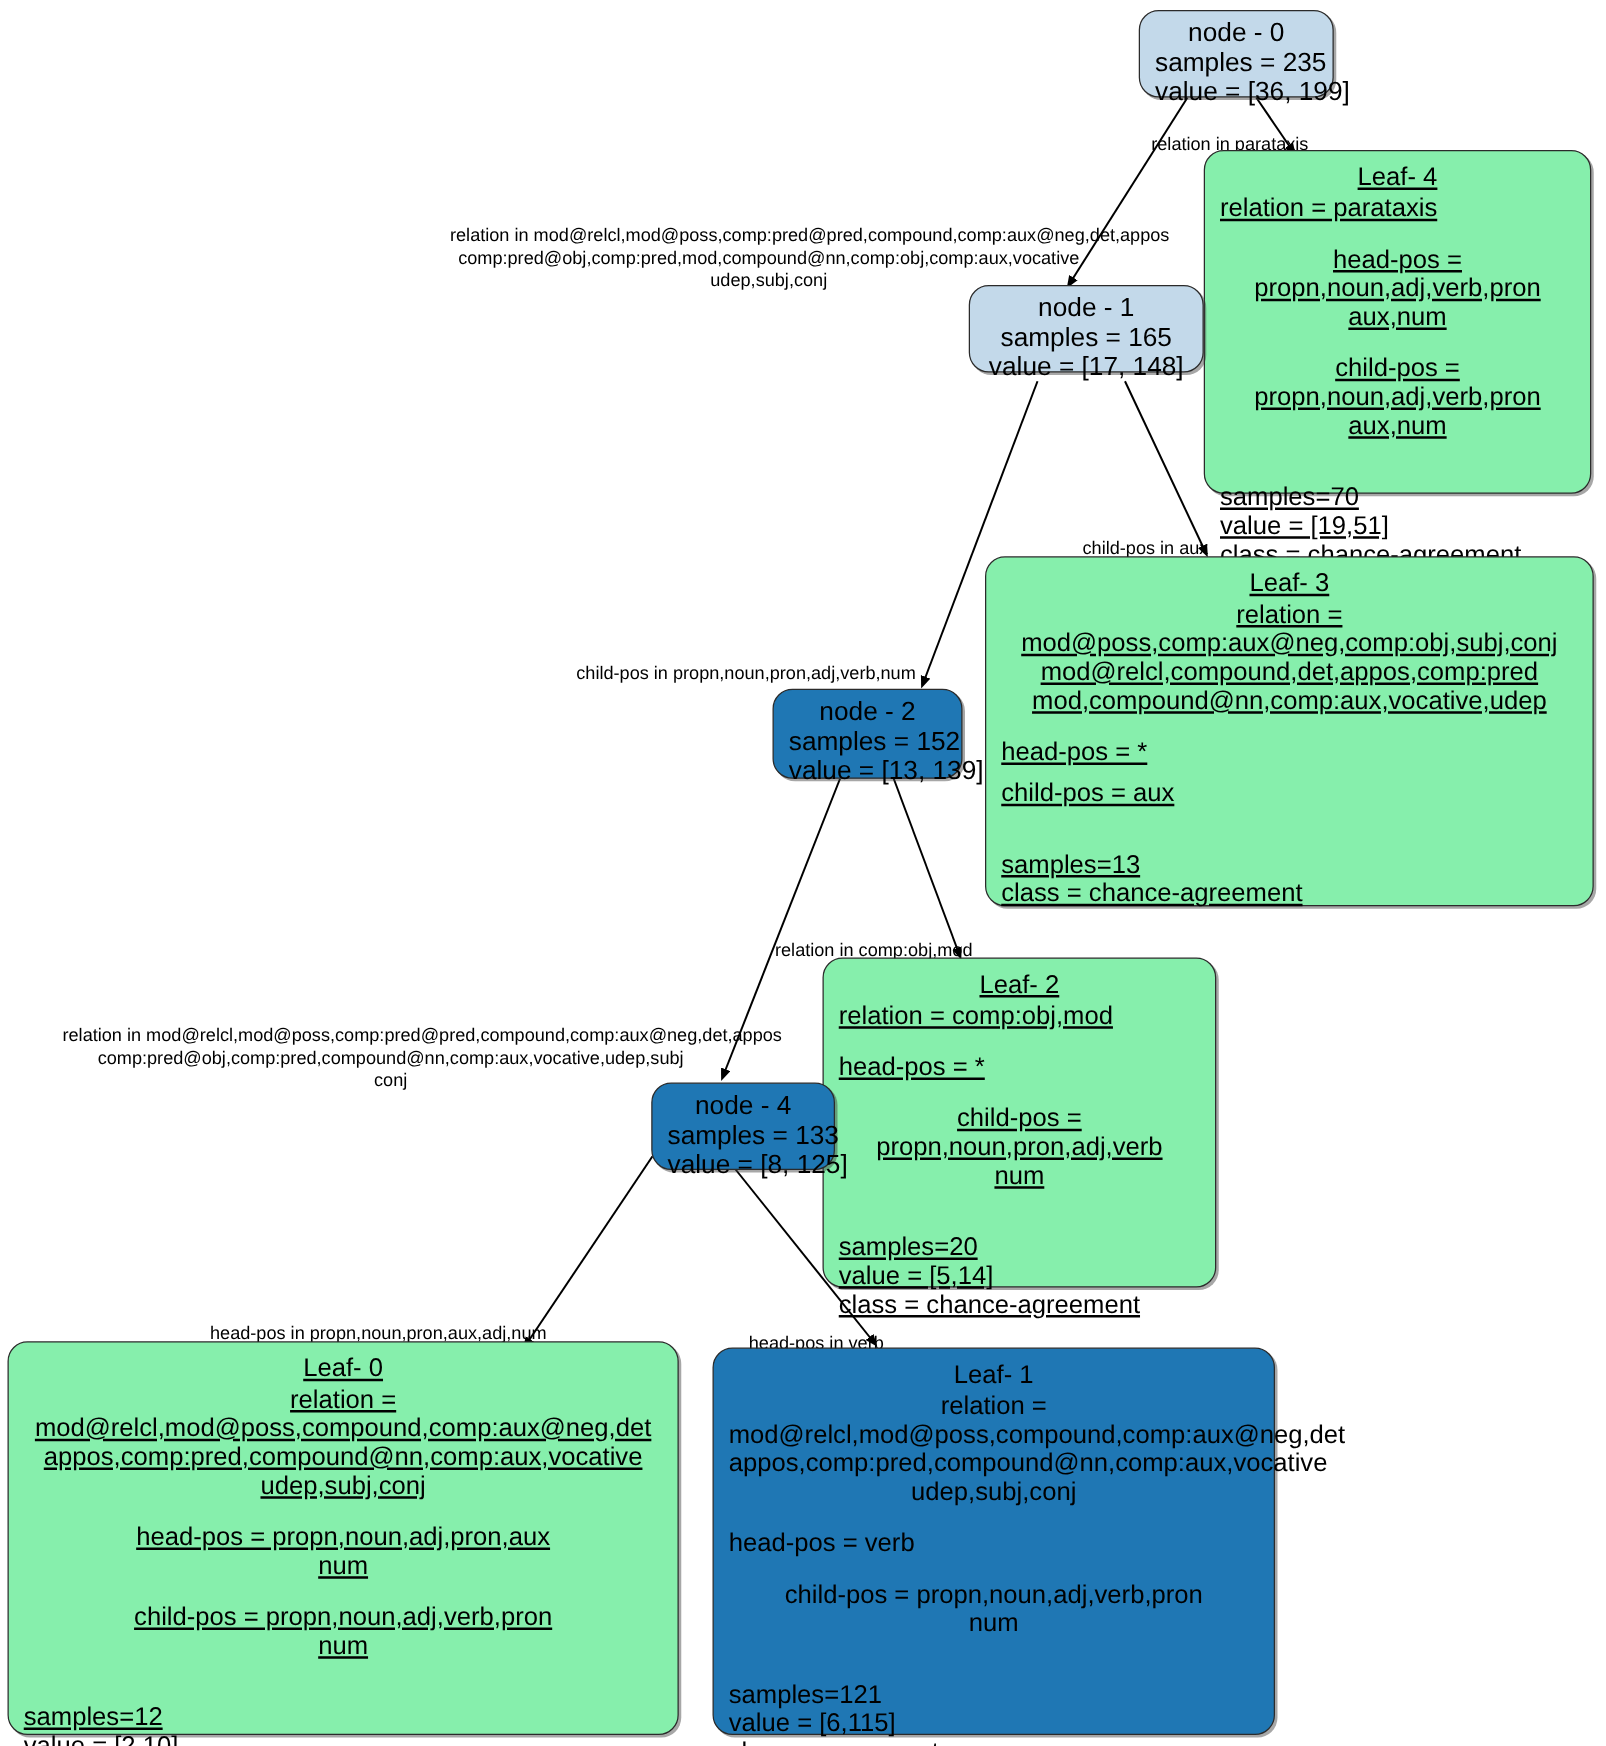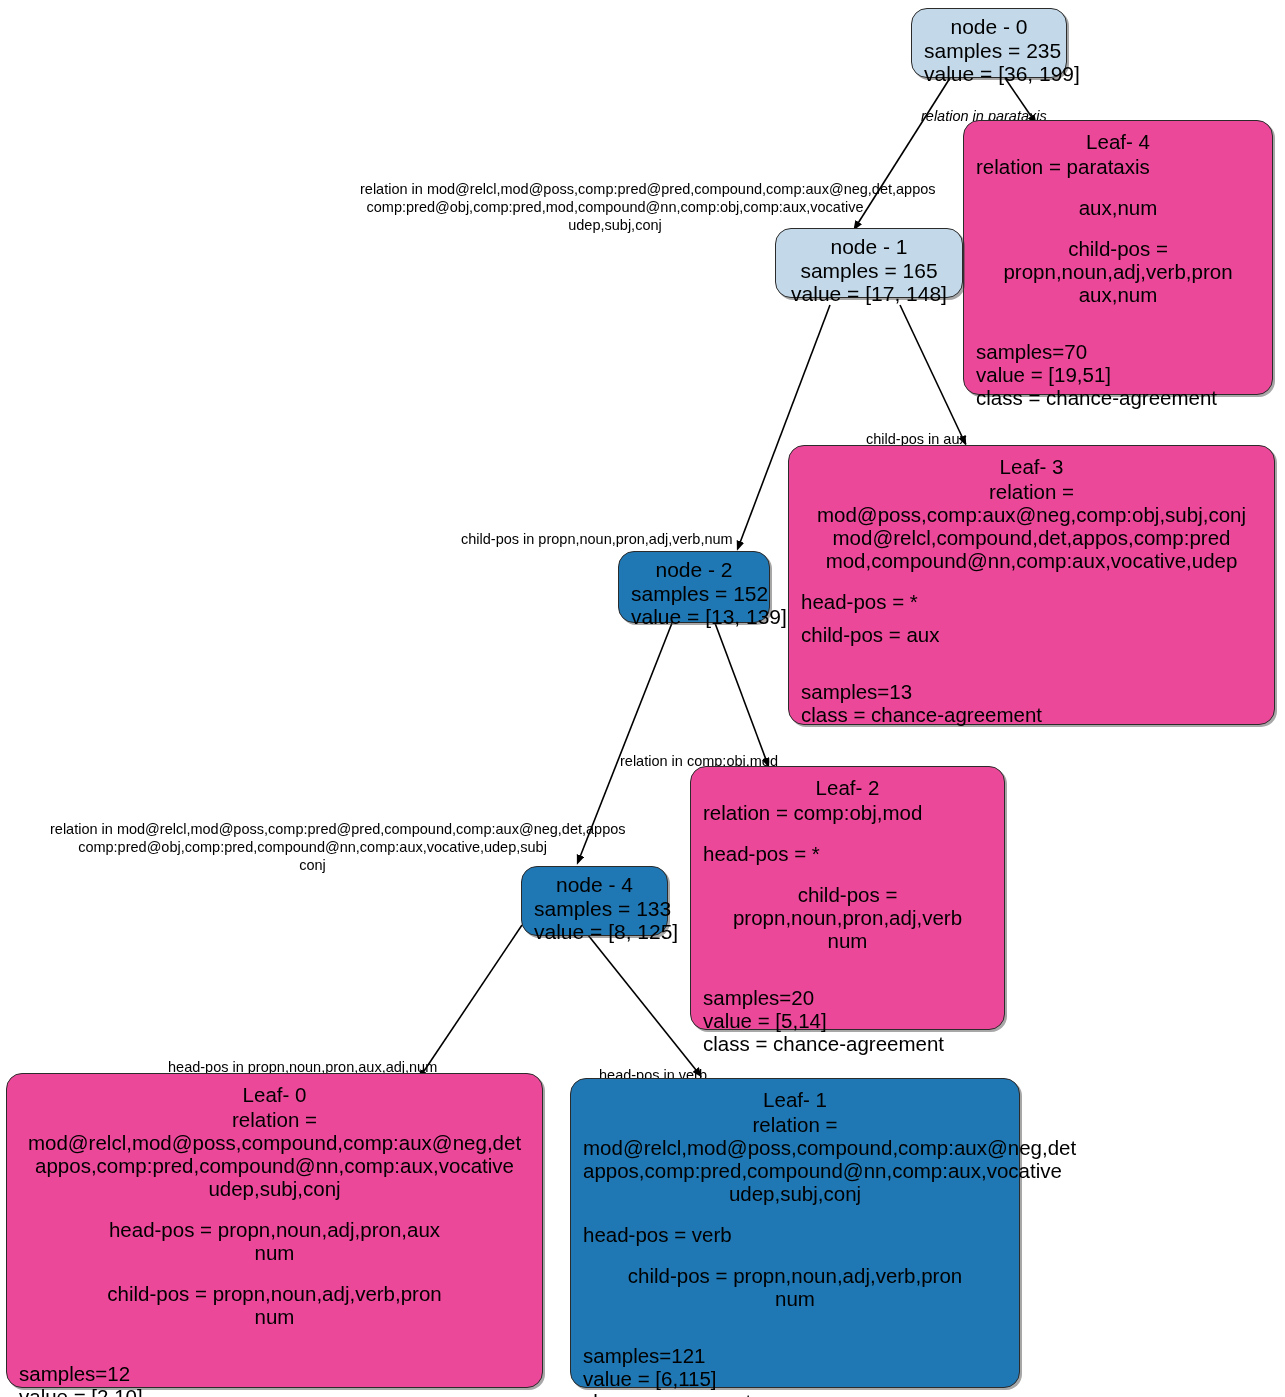--- a/index.html
+++ b/index.html
@@ -32,21 +32,21 @@
   }
   .leaf .lt{display:block;margin-bottom:2px;}
   .leaf .row{display:block;}
   .leaf .left{text-align:left;}
   .leaf .gap{display:block;height:18px;}
   .leaf .gap-sm{display:block;height:10px;}
   .leaf .gap-lg{display:block;height:34px;}
 
   .fill-light{background:#c3d9ea;}
   .fill-dark{background:#1f77b4;}
-  .fill-cream{background:#ec4899;}
+  .fill-cream{background:#86efac;text-decoration:underline;}
 
   .edge-label{
     position:absolute;font-size:14.5px;white-space:nowrap;
     line-height:1.25;color:#000;text-align:center;
   }
   .edge-label.multi{font-size:14.5px;}
 </style>
 </head>
 <body>
 
@@ -75,32 +75,33 @@
 
     <line x1="580" y1="925" x2="700" y2="1075" stroke="#000" stroke-width="1.6" marker-end="url(#arrow)"></line>
   </svg>
 
   <div class="node dec fill-light" style="left:911px;top:8px;width:156px;height:70px;">
     <div>node - 0</div>
     <div>samples = 235</div>
     <div>value = [36, 199]</div>
   </div>
 
-  <div class="edge-label" style="left:921px;top:107px;font-style:italic;">relation in parataxis</div>
+  <div class="edge-label" style="left:921px;top:107px;">relation in parataxis</div>
 
   <div class="edge-label multi" style="left:360px;top:180px;width:510px;">
     <div>relation in mod@relcl,mod@poss,comp:pred@pred,compound,comp:aux@neg,det,appos</div>
     <div>comp:pred@obj,comp:pred,mod,compound@nn,comp:obj,comp:aux,vocative</div>
     <div>udep,subj,conj</div>
   </div>
 
   <div class="node leaf fill-cream" style="left:963px;top:120px;width:310px;height:275px;">
     <span class="lt">Leaf- 4</span>
     <span class="row left">relation = parataxis</span>
     <span class="gap"></span>
+    <span class="row">head-pos = propn,noun,adj,verb,pron</span>
     <span class="row">aux,num</span>
     <span class="gap"></span>
     <span class="row">child-pos = propn,noun,adj,verb,pron</span>
     <span class="row">aux,num</span>
     <span class="gap-lg"></span>
     <span class="row left">samples=70</span>
     <span class="row left">value = [19,51]</span>
     <span class="row left">class = chance-agreement</span>
   </div>
 
@@ -135,21 +136,21 @@
   </div>
 
   <div class="edge-label" style="left:620px;top:752px;">relation in comp:obj,mod</div>
 
   <div class="edge-label multi" style="left:50px;top:820px;width:525px;">
     <div>relation in mod@relcl,mod@poss,comp:pred@pred,compound,comp:aux@neg,det,appos</div>
     <div>comp:pred@obj,comp:pred,compound@nn,comp:aux,vocative,udep,subj</div>
     <div>conj</div>
   </div>
 
-  <div class="node leaf fill-cream" style="left:658px;top:766px;width:315px;height:264px;margin-left:32px;">
+  <div class="node leaf fill-cream" style="left:658px;top:766px;width:315px;height:264px;">
     <span class="lt">Leaf- 2</span>
     <span class="row left">relation = comp:obj,mod</span>
     <span class="gap"></span>
     <span class="row left">head-pos = *</span>
     <span class="gap"></span>
     <span class="row">child-pos = propn,noun,pron,adj,verb</span>
     <span class="row">num</span>
     <span class="gap-lg"></span>
     <span class="row left">samples=20</span>
     <span class="row left">value = [5,14]</span>

